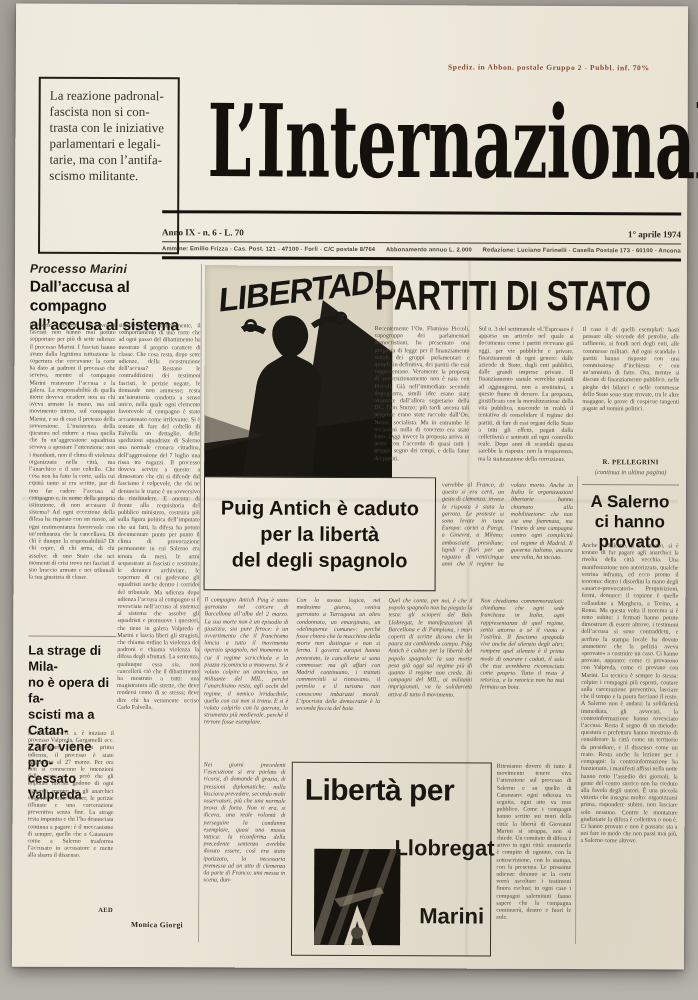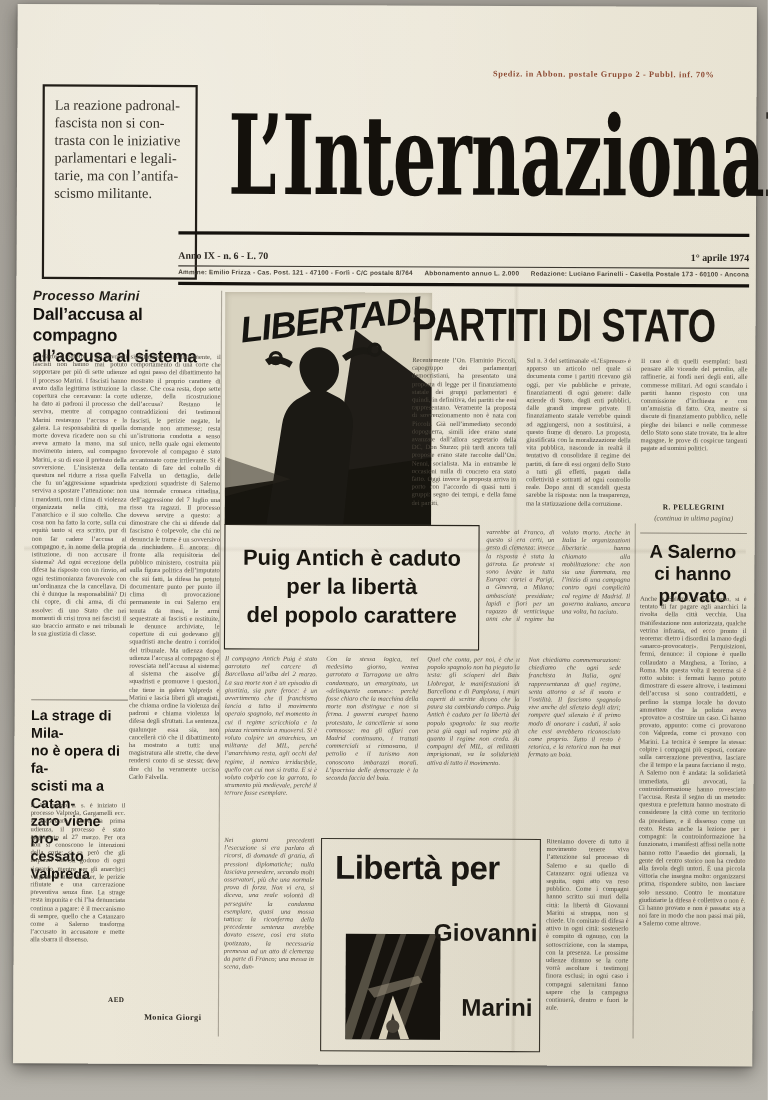--- a/index.html
+++ b/index.html
@@ -136,21 +136,21 @@
   <div class="abs headline-xl" style="left:360px;top:266px;width:308px;">PARTITI  DI  STATO</div>
   <div class="abs t" style="left:360px;top:320px;width:95px;height:150px;">Recentemente l’On. Flaminio Piccoli, capogruppo dei parlamentari democristiani, ha presentato una proposta di legge per il finanziamento statale dei gruppi parlamentari e quindi, in definitiva, dei partiti che essi rappresentano. Veramente la proposta di sovvenzionamento non è nata con Piccoli. Già nell’immediato secondo dopoguerra, simili idee erano state avanzate dall’allora segretario della DC, Don Sturzo; più tardi ancora tali proposte erano state raccolte dall’On. Nenni, socialista. Ma in entrambe le occasioni nulla di concreto era stato fatto. Oggi invece la proposta arriva in porto con l’accordo di quasi tutti i gruppi: segno dei tempi, e della fame dei partiti.</div>
   <div class="abs t" style="left:464px;top:320px;width:95px;height:150px;">Sul n. 3 del settimanale «L’Espresso» è apparso un articolo nel quale si documenta come i partiti ricevano già oggi, per vie pubbliche e private, finanziamenti di ogni genere: dalle aziende di Stato, dagli enti pubblici, dalle grandi imprese private. Il finanziamento statale verrebbe quindi ad aggiungersi, non a sostituirsi, a questo fiume di denaro. La proposta, giustificata con la moralizzazione della vita pubblica, nasconde in realtà il tentativo di consolidare il regime dei partiti, di fare di essi organi dello Stato a tutti gli effetti, pagati dalla collettività e sottratti ad ogni controllo reale. Dopo anni di scandali questa sarebbe la risposta: non la trasparenza, ma la statizzazione della corruzione.</div>
   <div class="abs t" style="left:568px;top:320px;width:97px;height:128px;">Il caso è di quelli esemplari: basti pensare alle vicende del petrolio, alle raffinerie, ai fondi neri degli enti, alle commesse militari. Ad ogni scandalo i partiti hanno risposto con una commissione d’inchiesta e con un’amnistia di fatto. Ora, mentre si discute di finanziamento pubblico, nelle pieghe dei bilanci e nelle commesse dello Stato sono state trovate, tra le altre magagne, le prove di cospicue tangenti pagate ad uomini politici.</div>
   <div class="abs sig" style="left:568px;top:452px;width:97px;font-size:6.8px;">R. PELLEGRINI</div>
   <div class="abs cont" style="left:568px;top:462px;width:97px;">(continua in ultima pagina)</div>
 
   <div class="abs pbox" style="left:190px;top:472px;width:230px;height:112px;display:flex;align-items:center;justify-content:center;">
     <div class="box-head">Puig Antich è caduto
 per la libertà
-del popolo carattere</div>
+del degli spagnolo</div>
   </div>
   <div class="abs t it" style="left:428px;top:476px;width:131px;height:108px;column-count:2;column-gap:7px;">varrebbe al Franco, di questo si era certi, un gesto di clemenza: invece la risposta è stata la garrota. Le proteste si sono levate in tutta Europa: cortei a Parigi, a Ginevra, a Milano; ambasciate presidiate; lapidi e fiori per un ragazzo di venticinque anni che il regime ha voluto morto. Anche in Italia le organizzazioni libertarie hanno chiamato alla mobilitazione: che non sia una fiammata, ma l’inizio di una campagna contro ogni complicità col regime di Madrid. Il governo italiano, ancora una volta, ha taciuto.</div>
 
   <div class="abs t it" style="left:191px;top:592px;width:84px;height:158px;">Il compagno Antich Puig è stato garrotato nel carcere di Barcellona all’alba del 2 marzo. La sua morte non è un episodio di giustizia, sia pure feroce: è un avvertimento che il franchismo lancia a tutto il movimento operaio spagnolo, nel momento in cui il regime scricchiola e la piazza ricomincia a muoversi. Si è voluto colpire un anarchico, un militante del MIL, perché l’anarchismo resta, agli occhi del regime, il nemico irriducibile, quello con cui non si tratta. E si è voluto colpirlo con la garrota, lo strumento più medievale, perché il terrore fosse esemplare.</div>
   <div class="abs t it" style="left:283px;top:592px;width:84px;height:158px;">Con la stessa logica, nel medesimo giorno, veniva garrotato a Tarragona un altro condannato, un emarginato, un «delinquente comune»: perché fosse chiaro che la macchina della morte non distingue e non si ferma. I governi europei hanno protestato, le cancellerie si sono commosse: ma gli affari con Madrid continuano, i trattati commerciali si rinnovano, il petrolio e il turismo non conoscono imbarazzi morali. L’ipocrisia delle democrazie è la seconda faccia del boia.</div>
   <div class="abs t it" style="left:375px;top:592px;width:84px;height:158px;">Quel che conta, per noi, è che il popolo spagnolo non ha piegato la testa: gli scioperi del Baix Llobregat, le manifestazioni di Barcellona e di Pamplona, i muri coperti di scritte dicono che la paura sta cambiando campo. Puig Antich è caduto per la libertà del popolo spagnolo: la sua morte pesa già oggi sul regime più di quanto il regime non creda. Ai compagni del MIL, ai militanti imprigionati, va la solidarietà attiva di tutto il movimento.</div>
   <div class="abs t it" style="left:467px;top:592px;width:84px;height:158px;">Non chiediamo commemorazioni: chiediamo che ogni sede franchista in Italia, ogni rappresentanza di quel regime, senta attorno a sé il vuoto e l’ostilità. Il fascismo spagnolo vive anche del silenzio degli altri; rompere quel silenzio è il primo modo di onorare i caduti, il solo che essi avrebbero riconosciuto come proprio. Tutto il resto è retorica, e la retorica non ha mai fermato un boia.</div>
   <div class="abs t it" style="left:191px;top:757px;width:82px;height:178px;">Nei giorni precedenti l’esecuzione si era parlato di ricorsi, di domande di grazia, di pressioni diplomatiche; nulla lasciava prevedere, secondo molti osservatori, più che una normale prova di forza. Non vi era, si diceva, una reale volontà di perseguire la condanna esemplare, quasi una mossa tattica: la riconferma della precedente sentenza avrebbe dovuto essere, così era stato ipotizzato, la necessaria premessa ad un atto di clemenza da parte di Franco; una messa in scena, dun-</div>
 
   <div class="abs hsep" style="left:568px;top:478px;width:97px;"></div>
@@ -165,18 +165,18 @@
         <rect width="86" height="96" fill="#16130e"></rect>
         <path d="M-4,96 L30,-6 L38,-6 L6,96 Z" fill="#8b8370" opacity=".55"></path>
         <path d="M14,96 L52,-6 L57,-6 L22,96 Z" fill="#9a9280" opacity=".35"></path>
         <path d="M40,96 L78,-4 L84,-4 L50,96 Z" fill="#857c68" opacity=".45"></path>
         <path d="M20,50 L66,38 L70,44 L26,58 Z" fill="#a79e88" opacity=".5"></path>
         <path d="M30,96 L43,56 L58,96 Z" fill="#d8d0ba"></path>
         <path d="M37,96 L43,72 L50,96 Z" fill="#2a2620"></path>
         <circle cx="43" cy="84" r="6" fill="#4a443a"></circle>
       </svg>
     </div>
-    <div class="abs liberta-name" style="left:102px;top:72px;width:90px;">Giovanni</div>
+    <div class="abs liberta-name" style="left:102px;top:72px;width:90px;">Llobregat</div>
     <div class="abs liberta-name" style="left:102px;top:140px;width:90px;text-align:right;">Marini</div>
   </div>
 
   <div class="abs t" style="left:484px;top:757px;width:75px;height:187px;">Riteniamo dovere di tutto il movimento tenere viva l’attenzione sul processo di Salerno e su quello di Catanzaro: ogni udienza va seguita, ogni atto va reso pubblico. Come i compagni hanno scritto sui muri della città: la libertà di Giovanni Marini si strappa, non si chiede. Un comitato di difesa è attivo in ogni città: sostenerlo è compito di ognuno, con la sottoscrizione, con la stampa, con la presenza. Le prossime udienze diranno se la corte vorrà ascoltare i testimoni finora esclusi; in ogni caso i compagni salernitani fanno sapere che la campagna continuerà, dentro e fuori le aule.</div>
 </div>
 
 </body></html>

